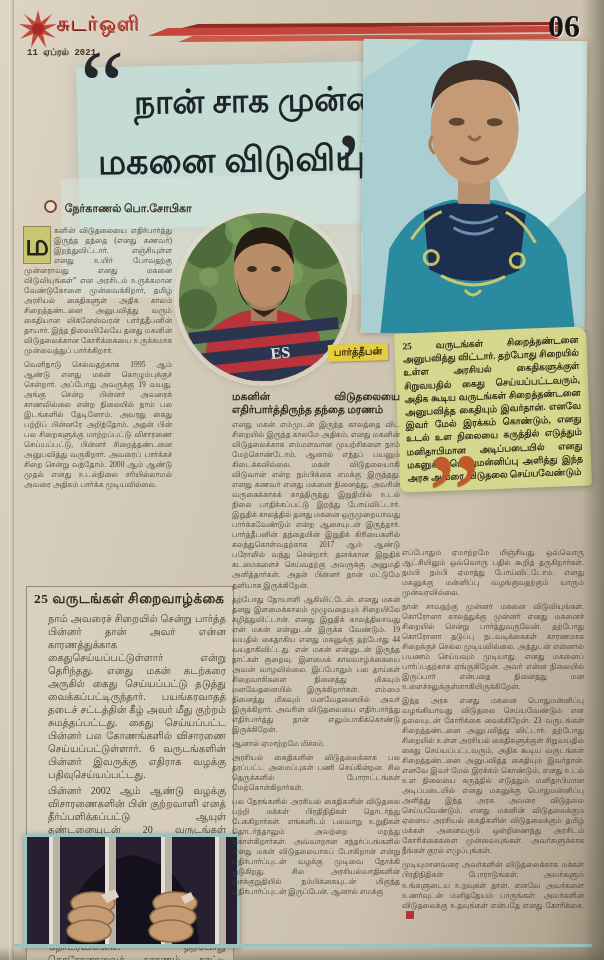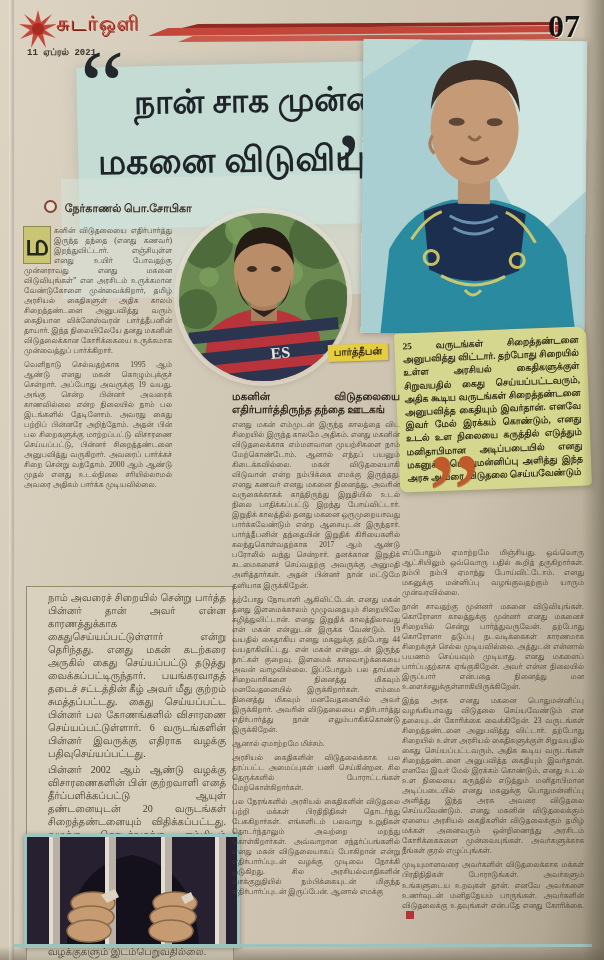--- a/index.html
+++ b/index.html
@@ -88,21 +88,21 @@
       <circle cx="20" cy="21" r="6" fill="#a82a20"></circle>
     </g>
   </svg>
   <div class="masthead">சுடர்ஒளி</div>
   <div class="issue-date">11 ஏப்ரல் 2021</div>
   <svg class="stripes" width="420" height="26" viewBox="0 0 420 26">
     <polygon points="60,4 420,2 420,5 40,9" fill="#8e2a22"></polygon>
     <polygon points="30,8 420,6 420,12 10,16" fill="#c4453a"></polygon>
     <polygon points="55,16 420,14 420,19 40,22" fill="#c4453a" opacity=".85"></polygon>
   </svg>
-  <div class="pageno">07</div>
+  <div class="pageno">06</div>
 
   <div class="band1"></div>
   <div class="band2"></div>
   <div class="q-open">“</div>
   <div class="hl1">நான் சாக முன்னராவது</div>
   <div class="hl2">மகனை விடுவியுங்கள்!</div>
   <div class="q-close">”</div>
 
   <svg class="photo-mother" width="224" height="294" viewBox="0 0 224 294">
     <rect width="224" height="294" fill="#a9cfd2"></rect>
@@ -180,20 +180,21 @@
           <ellipse cx="97" cy="56" rx="5" ry="3"></ellipse>
       </g>
     </svg>
   </div>
   <div class="caption-son">பார்த்தீபன்</div>
 
   <div class="pullquote">25 வருடங்கள் சிறைத்தண்டனை அனுபவித்து விட்டார். தற்போது சிறையில் உள்ள அரசியல் கைதிகளுக்குள் சிறுவயதில் கைது செய்யப்பட்டவரும், அதிக கூடிய வருடங்கள் சிறைத்தண்டனை அனுபவித்த கைதியும் இவர்தான். எனவே இவர் மேல் இரக்கம் கொண்டும், எனது உடல் உள நிலையை கருத்தில் எடுத்தும் மனிதாபிமான அடிப்படையில் எனது மகனுக்கு பொதுமன்னிப்பு அளித்து இந்த அரசு அவரை விடுதலை செய்யவேண்டும்</div>
   <div class="q-orange">”</div>
 
   <div class="prison-box">
+    <h3>25 வருடங்கள் சிறைவாழ்க்கை</h3>
     <p>நாம் அவரைச் சிறையில் சென்று பார்த்த பின்னர் தான் அவர் என்ன காரணத்துக்காக கைதுசெய்யப்பட்டுள்ளார் என்று தெரிந்தது. எனது மகன் கடற்கரை அருகில் கைது செய்யப்பட்டு தடுத்து வைக்கப்பட்டிருந்தார். பயங்கரவாதத் தடைச் சட்டத்தின் கீழ் அவர் மீது குற்றம் சுமத்தப்பட்டது. கைது செய்யப்பட்ட பின்னர் பல கோணங்களில் விசாரணை செய்யப்பட்டுள்ளார். 6 வருடங்களின் பின்னர் இவருக்கு எதிராக வழக்கு பதிவுசெய்யப்பட்டது.</p>
     <p>பின்னர் 2002 ஆம் ஆண்டு வழக்கு விசாரணைகளின் பின் குற்றவாளி எனத் தீர்ப்பளிக்கப்பட்டு ஆயுள் தண்டனையுடன் 20 வருடங்கள் சிறைத்தண்டனையும் விதிக்கப்பட்டது. வழக்கு தொடர்வதற்கு எம்மிடம் பொருளாதார வசதி இல்லை. கொழும்பில் உள்ள ஒரு மனித உரிமைகள் அமைப்பினர் வழக்கை நடத்தினர். மேன்முறையீடு செய்தும் பயன் கிடைக்கவில்லை. தற்போது உச்சநீதிமன்றில் வழக்கு தொடரவில்லை. தற்போது கொரோனாவைக் காரணம் காட்டி வழக்குகளும் இடம்பெறுவதில்லை.</p>
   </div>
 
   <svg class="photo-prison" width="210" height="108" viewBox="0 0 210 108">
     <rect width="210" height="108" fill="#262030"></rect>
     <path d="M40 108 Q42 30 105 18 Q168 30 172 108 Z" fill="#15111c"></path>
     <g>
       <rect x="22" y="0" width="11" height="108" fill="#b9b0a6"></rect>
       <rect x="22" y="0" width="4" height="108" fill="#e4ddd2"></rect>
@@ -211,21 +212,21 @@
       <ellipse cx="62" cy="94" rx="22" ry="11"></ellipse>
       <ellipse cx="148" cy="66" rx="22" ry="11"></ellipse>
       <ellipse cx="146" cy="80" rx="23" ry="11"></ellipse>
       <ellipse cx="144" cy="94" rx="22" ry="11"></ellipse>
     </g>
     <path d="M74 58 l14 -6 l4 8 l-12 6 Z" fill="#ddd3c4"></path>
     <path d="M154 60 l10 -5 l3 7 l-9 5 Z" fill="#ddd3c4"></path>
   </svg>
 
   <div class="col col2">
-    <h4>மகனின் விடுதலையை எதிர்பார்த்திருந்த தந்தை ஊடகங்</h4>
+    <h4>மகனின் விடுதலையை எதிர்பார்த்திருந்த தந்தை மரணம்</h4>
     <p>எனது மகன் எம்முடன் இருந்த காலத்தை விட சிறையில் இருந்த காலமே அதிகம். எனது மகனின் விடுதலைக்காக எம்மளவான முயற்சிகளை நாம் மேற்கொண்டோம். ஆனால் எந்தப் பயனும் கிடைக்கவில்லை. மகன் விடுதலையாகி விடுவான் என்ற நம்பிக்கை எமக்கு இருந்தது. எனது கணவர் எனது மகனை நினைத்து, அவரின் வருகைக்காகக் காத்திருந்து இறுதியில் உடல் நிலை பாதிக்கப்பட்டு இறந்து போய்விட்டார். இறுதிக் காலத்தில் தனது மகனை ஒருமுறையாவது பார்க்கவேண்டும் என்ற ஆசையுடன் இருந்தார். பார்த்தீபனின் தந்தையின் இறுதிக் கிரியைகளில் கலந்துகொள்வதற்காக 2017 ஆம் ஆண்டு பரோலில் வந்து சென்றார். தனக்கான இறுதிக் கடமைகளைச் செய்வதற்கு அவருக்கு அனுமதி அளித்தார்கள். அதன் பின்னர் நான் மட்டுமே தனியாக இருக்கிறேன்.</p>
     <p>தற்போது நோயாளி ஆகிவிட்டேன். எனது மகன் தனது இளமைக்காலம் முழுவதையும் சிறையிலே கழித்துவிட்டான். எனது இறுதிக் காலத்திலாவது என் மகன் என்னுடன் இருக்க வேண்டும். 19 வயதில் கைதாகிய எனது மகனுக்கு தற்போது 44 வயதாகிவிட்டது. என் மகன் என்னுடன் இருந்த நாட்கள் குறைவு. இளமைக் காலவாழ்க்கையை அவன் வாழவில்லை. இப்போதும் பல தாய்கள் சிறைவாசிகளை நினைத்து மிகவும் மனவேதனையில் இருக்கிறார்கள். எம்மை நினைத்து மிகவும் மனவேதனையில் அவர் இருக்கிறார். அவரின் விடுதலையை எதிர்பார்த்து எதிர்பார்த்து நான் எலும்பாகிக்கொண்டு இருக்கிறேன்.</p>
     <p>ஆனால் ஏமாற்றமே மிச்சம்.</p>
     <p>அரசியல் கைதிகளின் விடுதலைக்காக பல தரப்பட்ட அமைப்புகள் பணி செய்கின்றன. சில தெருக்களில் போராட்டங்கள் மேற்கொள்கிறார்கள்.</p>
     <p>பல நேரங்களில் அரசியல் கைதிகளின் விடுதலை பற்றி மக்கள் பிரதிநிதிகள் தொடர்ந்து பேசுகிறார்கள். எங்களிடம் பலவாறு உறுதிகள் தொடர்ந்தாலும் அவற்றை மறந்து கொள்கிறார்கள். அவ்வாறான சந்தர்ப்பங்களில் எனது மகன் விடுதலையாகப் போகிறான் என்று எதிர்பார்ப்புடன் வழக்கு முடிவை நோக்கி ஓடுகிறது. சில அரசியல்வாதிகளின் வாக்குறுதியில் நம்பிக்கையுடன் மிகுந்த எதிர்பார்ப்புடன் இருப்பேன். ஆனால் எமக்கு</p>
   </div>
 
   <div class="col col3">
     <p>எப்போதும் ஏமாற்றமே மிஞ்சியது. ஒவ்வொரு ஆட்சியிலும் ஒவ்வொரு பதில் கூறித் தருகிறார்கள். நம்பி நம்பி ஏமாந்து போய்விட்டோம். எனது மகனுக்கு மன்னிப்பு வழங்குவதற்கும் யாரும் முன்வரவில்லை.</p>
     <p>நான் சாவதற்கு முன்னர் மகனை விடுவியுங்கள். கொரோனா காலத்துக்கு முன்னர் எனது மகனைச் சிறையில் சென்று பார்த்துவருவேன். தற்போது கொரோனா தடுப்பு நடவடிக்கைகள் காரணமாக சிறைக்குச் செல்ல முடியவில்லை. அத்துடன் என்னால் பயணம் செய்யவும் முடியாது. எனது மகனைப் பார்ப்பதற்காக ஏங்குகிறேன். அவர் என்ன நிலையில் இருப்பார் என்பதை நினைத்து மன உளைச்சலுக்குள்ளாகியிருக்கிறேன்.</p>

